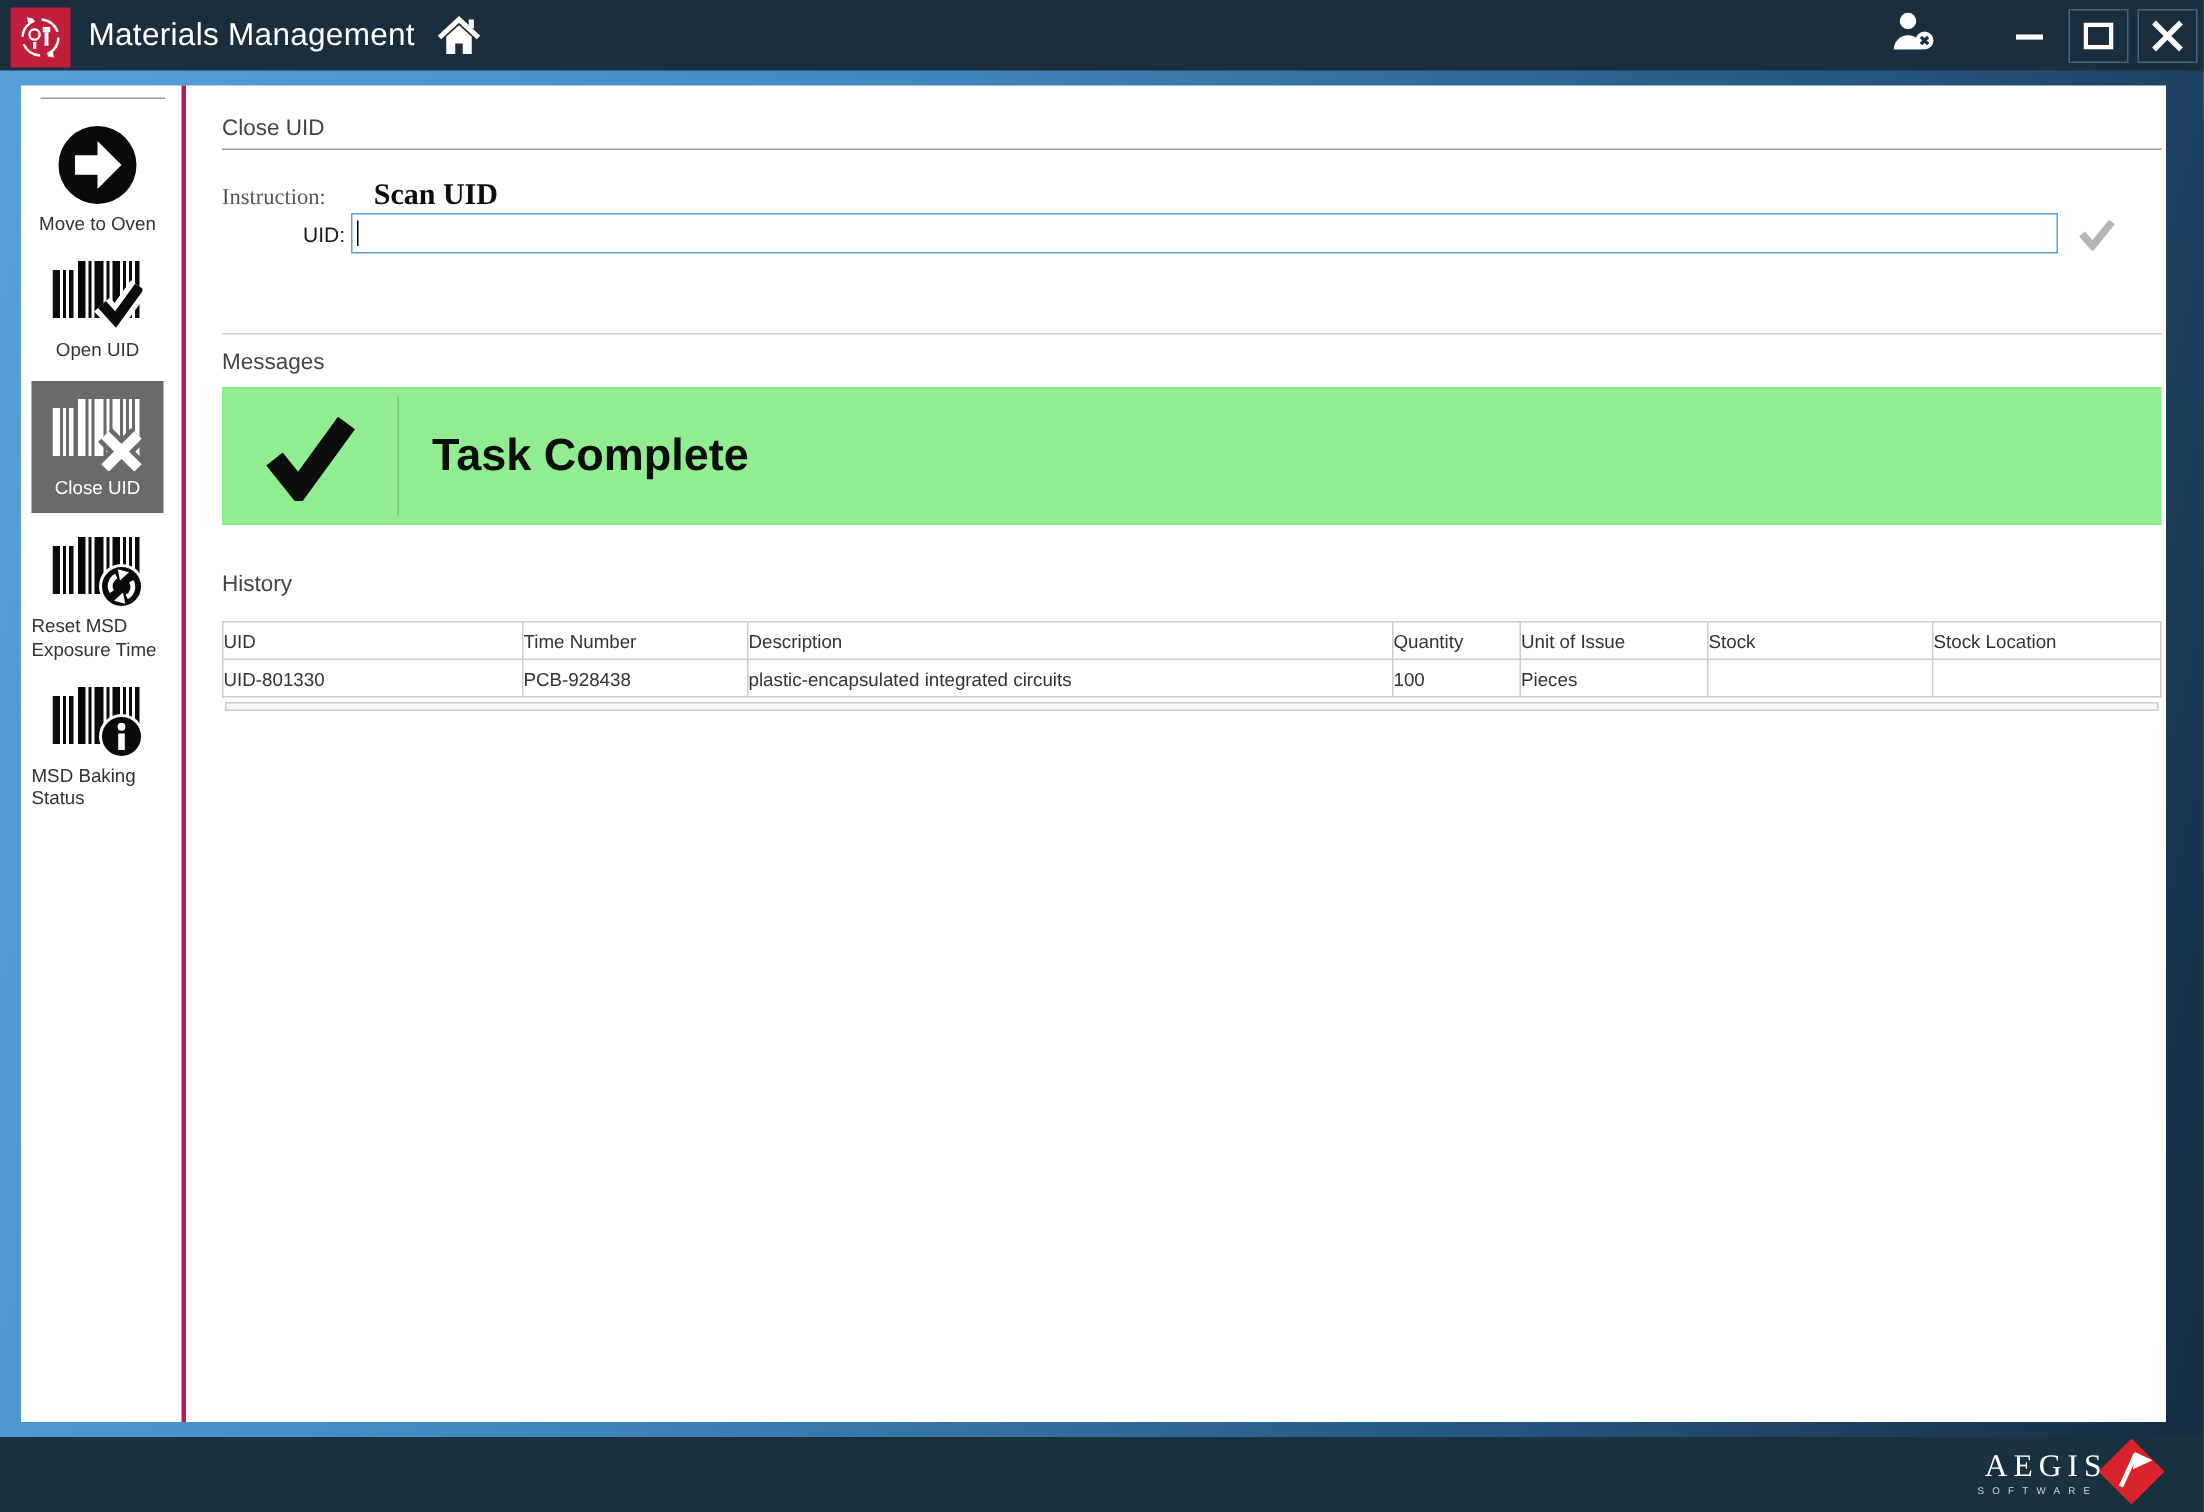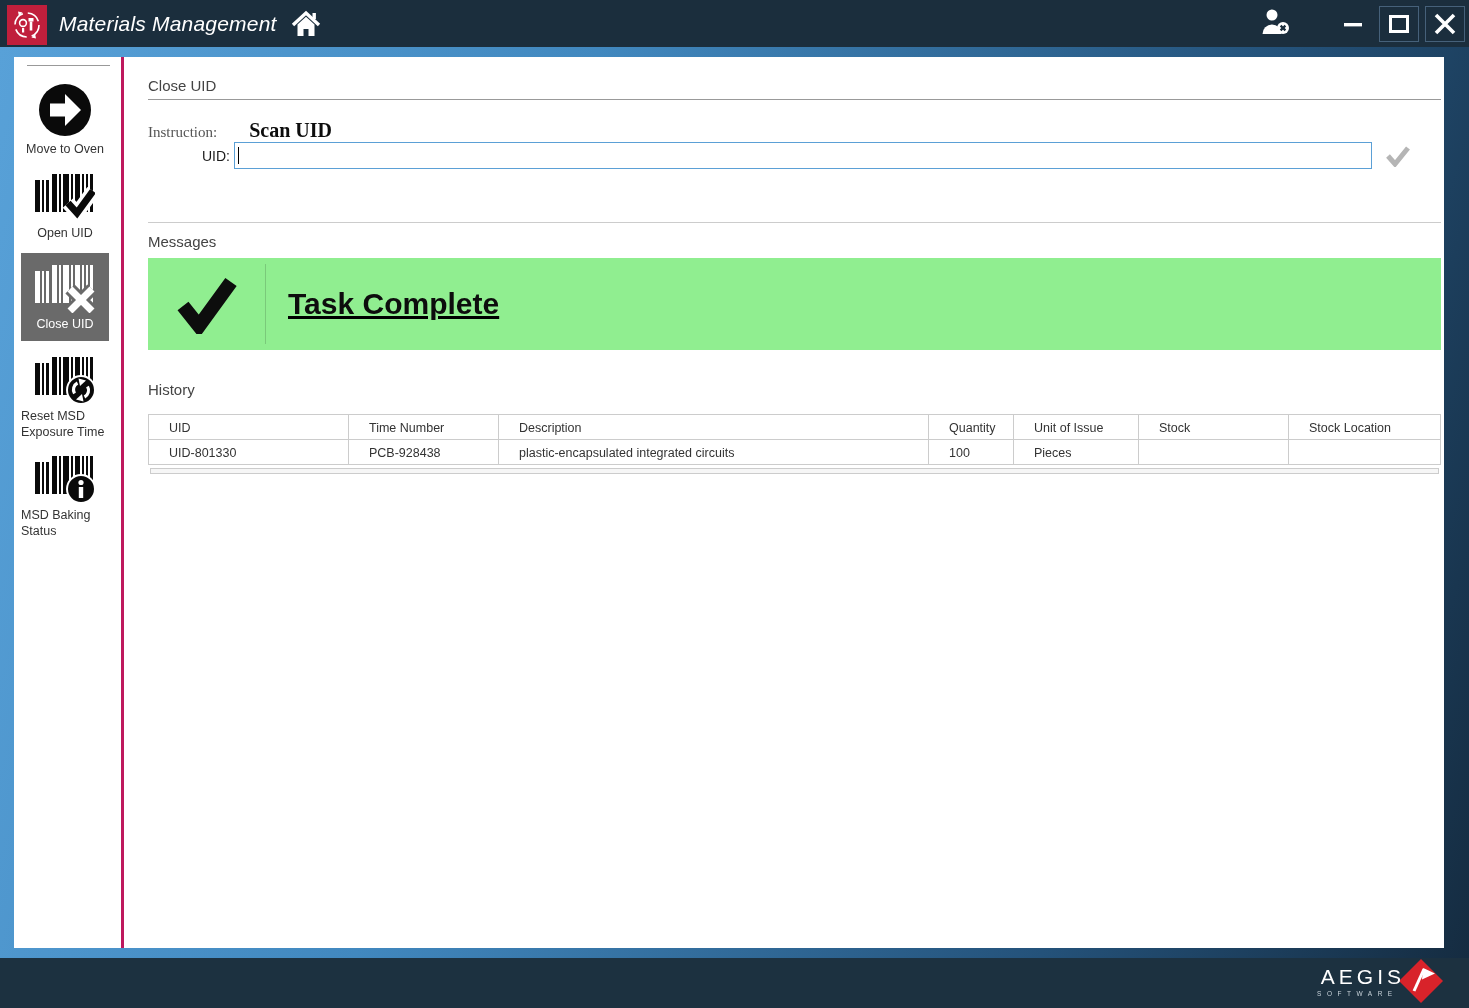--- a/index.html
+++ b/index.html
@@ -1,21 +1,21 @@
 <!DOCTYPE html>
 <html><head>
 <meta charset="utf-8">
 <style>
   * { margin:0; padding:0; box-sizing:border-box; }
   html,body { width:1469px; height:1008px; overflow:hidden;
     font-family:"Liberation Sans", sans-serif; background:#1c3140; }
 
   
   .titlebar { position:absolute; top:0; left:0; width:1469px; height:47px;
-    background:#1b2e3d; display:flex; align-items:center;font-style:italic; }
+    background:#1b2e3d; display:flex; align-items:center; }
   .app-logo { width:40px; height:40px; background:#c01f3c; margin:3px 0 0 7px;
     display:flex; align-items:center; justify-content:center; }
   .app-title { color:#fff; font-size:21px; margin-left:12px; font-weight:400; letter-spacing:.2px; }
   .home-btn { margin-left:14px; display:flex; align-items:center; cursor:pointer; }
   .tb-right { margin-left:auto; display:flex; align-items:center; }
   .userx-btn { margin-right:40px; cursor:pointer; }
   .win-btn { width:40px; height:36px; display:flex; align-items:center; justify-content:center;
     margin-right:6px; cursor:pointer; }
   .win-btn.boxed { border:1px solid #46617a; }
 
@@ -47,41 +47,41 @@
 
   .uid-row { display:flex; align-items:center; }
   .uid-label { width:82px; text-align:right; font-size:14px; color:#1a1a1a; margin-right:4px; }
   .uid-input { width:1138px; height:27px; border:1px solid #5ba0d6; outline:none;
     font-size:14px; padding:0 4px; color:#111; }
   .caret { width:1px; height:17px; background:#000; margin-left:-1134px; position:relative; left:0; }
   .uid-check { margin-left:16px; display:flex; align-items:center; cursor:pointer; }
 
   .sep1 { margin-top:53px; }
   .msg-title { margin-top:10px; }
-  .banner { margin-top:8px; height:92px; display:flex; align-items:center;text-decoration:underline; }
+  .banner { margin-top:8px; height:92px; display:flex; align-items:center; }
   .banner-check { margin-left:27px; width:62px; display:flex; justify-content:center; }
   .banner-div { width:1px; height:80px; background:rgba(0,0,0,0.15); margin-left:28px; }
   .banner-text { font-size:30px; font-weight:700; color:#0d0d0d; margin-left:22px; }
 
   .hist-title { margin-top:31px; }
   table.hist { border-collapse:collapse; margin-top:16px; width:1293px;
     font-size:12.5px; color:#333; table-layout:fixed; }
   table.hist th, table.hist td { border:1px solid #ccc; text-align:left;
-    font-weight:400; padding:5px 8px 4px 20px; height:25px;
+    font-weight:400; padding:5px 8px 4px 0; height:25px;
     overflow:hidden; white-space:nowrap; }
   .hist-scroll { width:1289px; height:6px; border:1px solid #ccc; margin:3px 0 0 2px;
     background:#f6f6f6; }
 
   
   .footer { position:absolute; bottom:0; left:0; width:1469px; height:50px;
     background:#1c3140; }
   .brand { position:absolute; right:24px; bottom:3px; display:flex; align-items:center; }
   .brand-txt { text-align:center; margin-right:-8px; position:relative; z-index:1; }
   .brand-name { color:#fff; font-size:21px; letter-spacing:4px; font-weight:500;
-    font-family:Liberation Sans, sans-serif;margin-left:11px; }
+    font-family:Liberation Serif, serif;margin-left:11px; }
   .brand-sub { color:#c9d3da; font-size:6.5px; letter-spacing:5.5px; margin-top:1px; }
 </style>
 </head>
 <body>
 
 <div class="titlebar">
   <div class="app-logo">
     <svg width="34" height="34" viewBox="0 0 34 34">
       <circle cx="17" cy="17" r="12" fill="none" stroke="#fff" stroke-width="1.6" stroke-dasharray="14 5"></circle>
       <polygon points="8,3.5 12.5,4.5 9,8.5" fill="#fff"></polygon>

